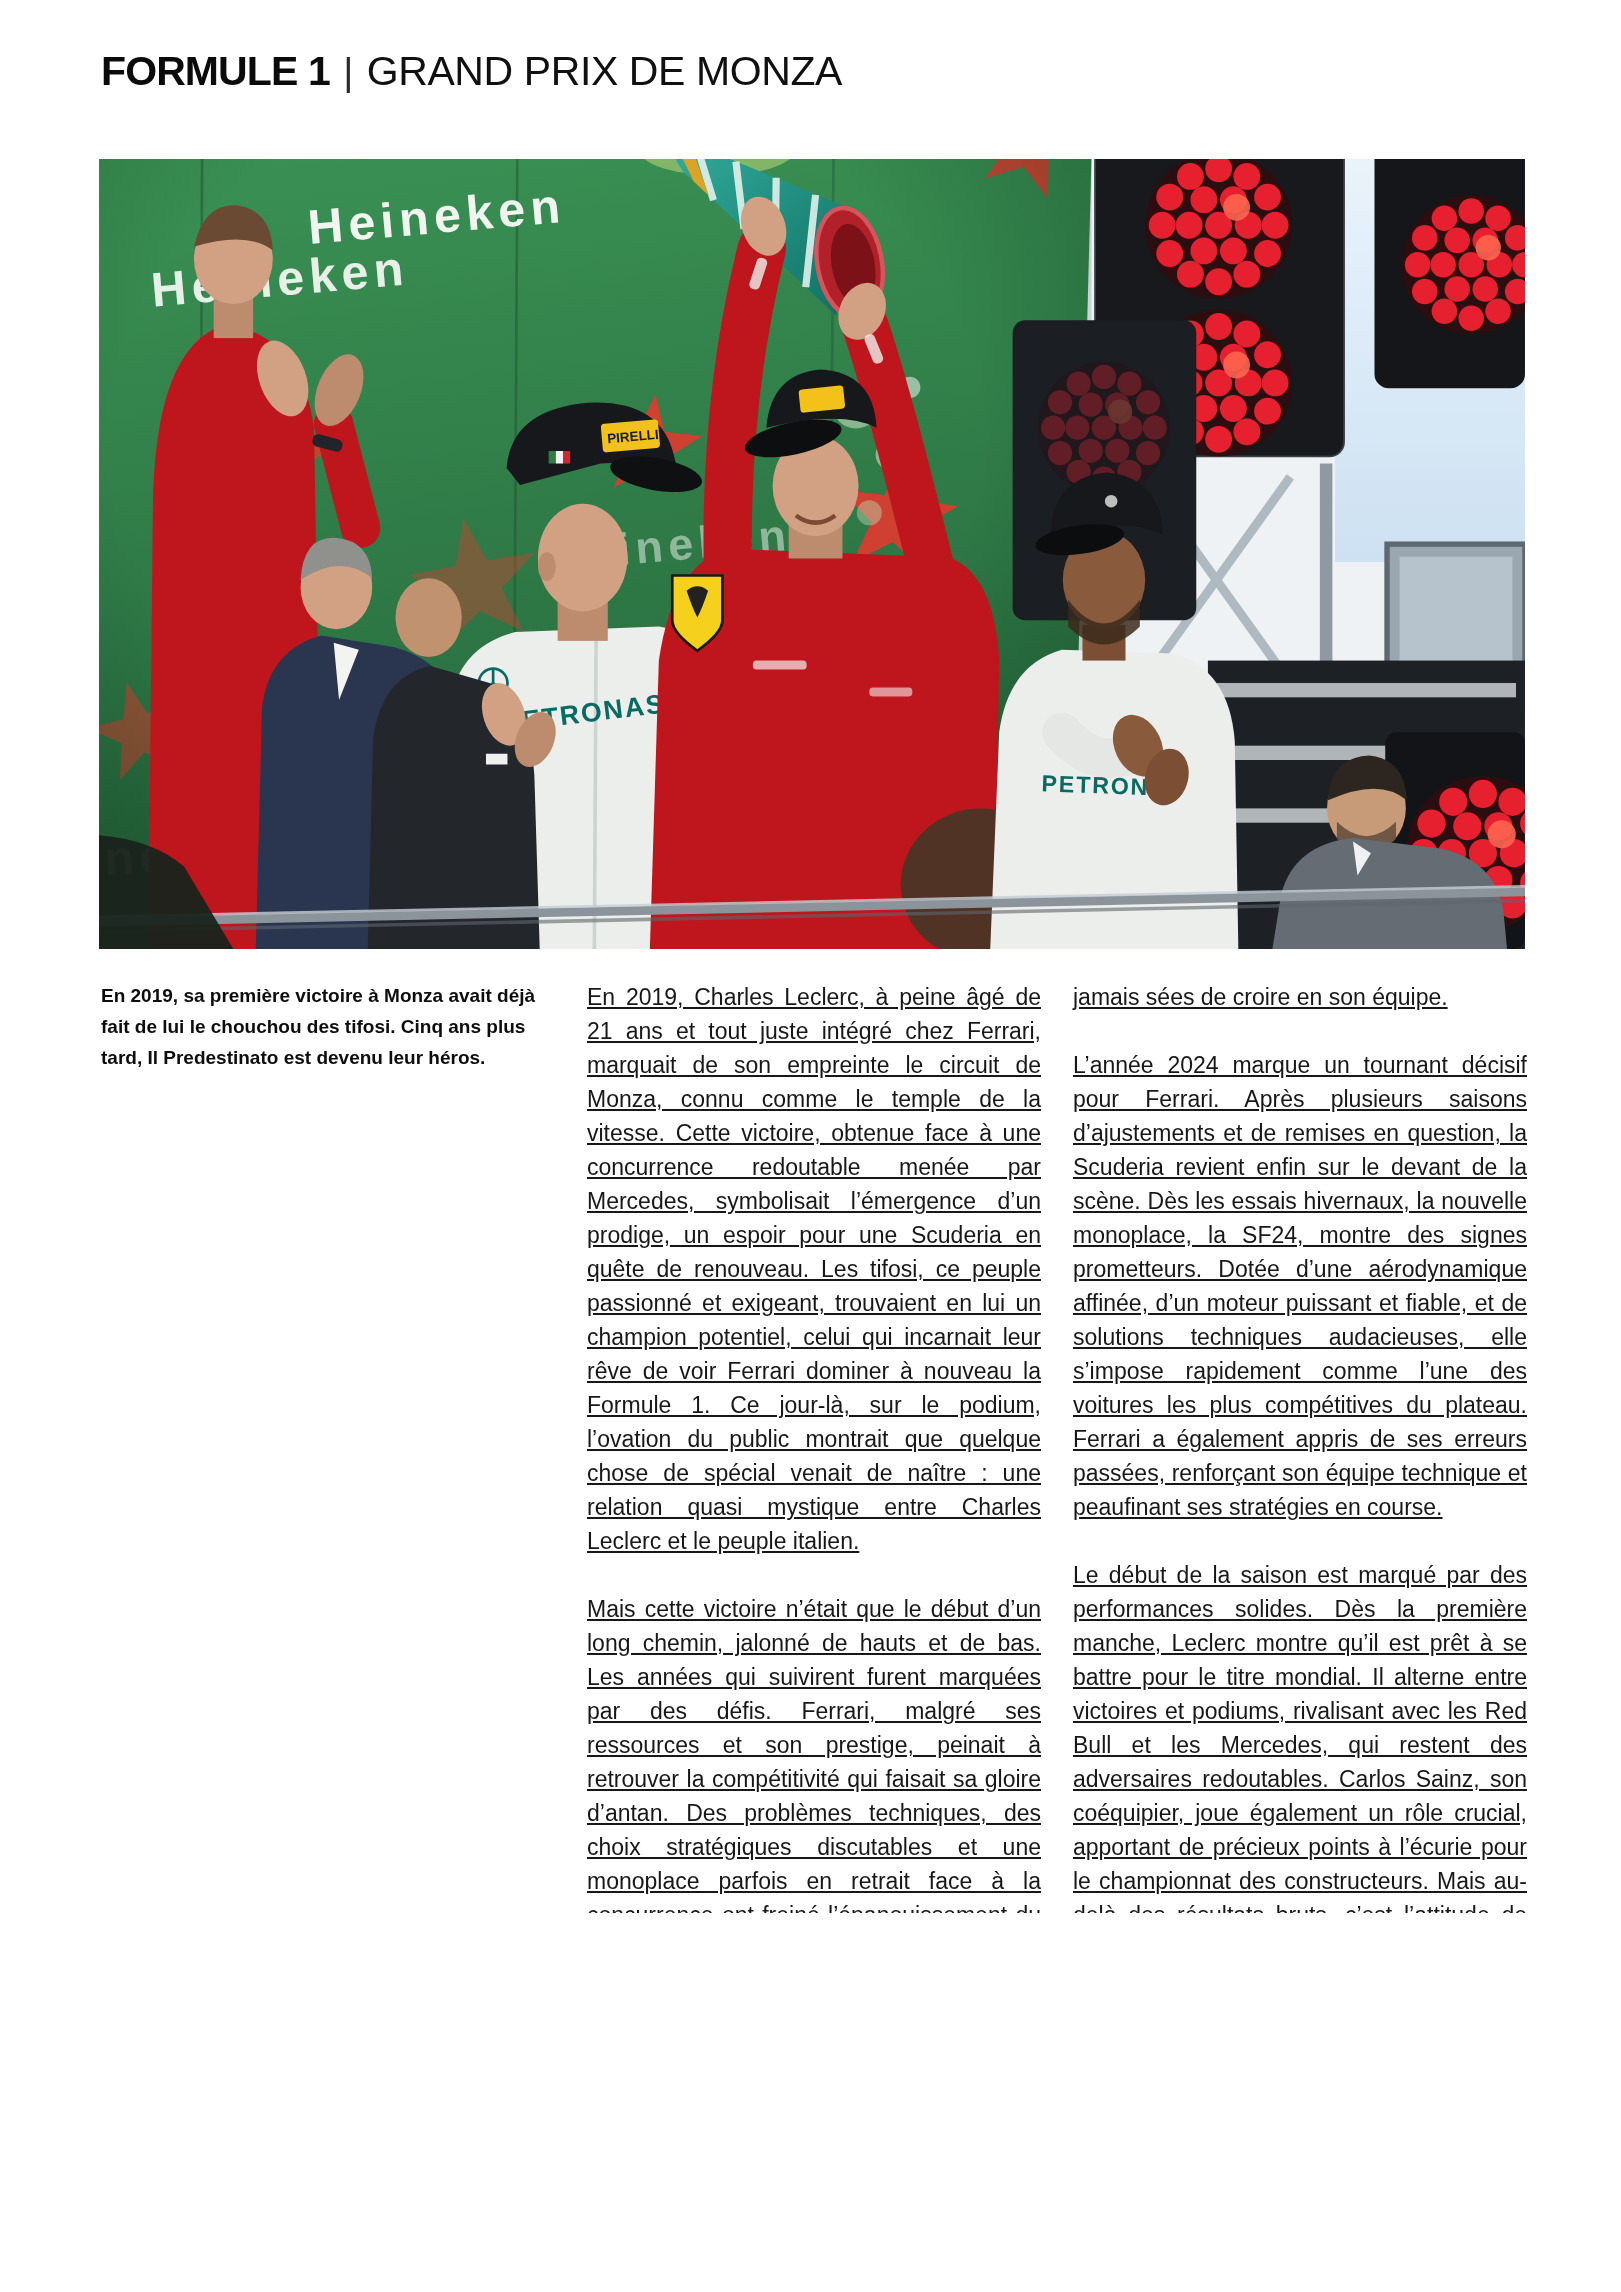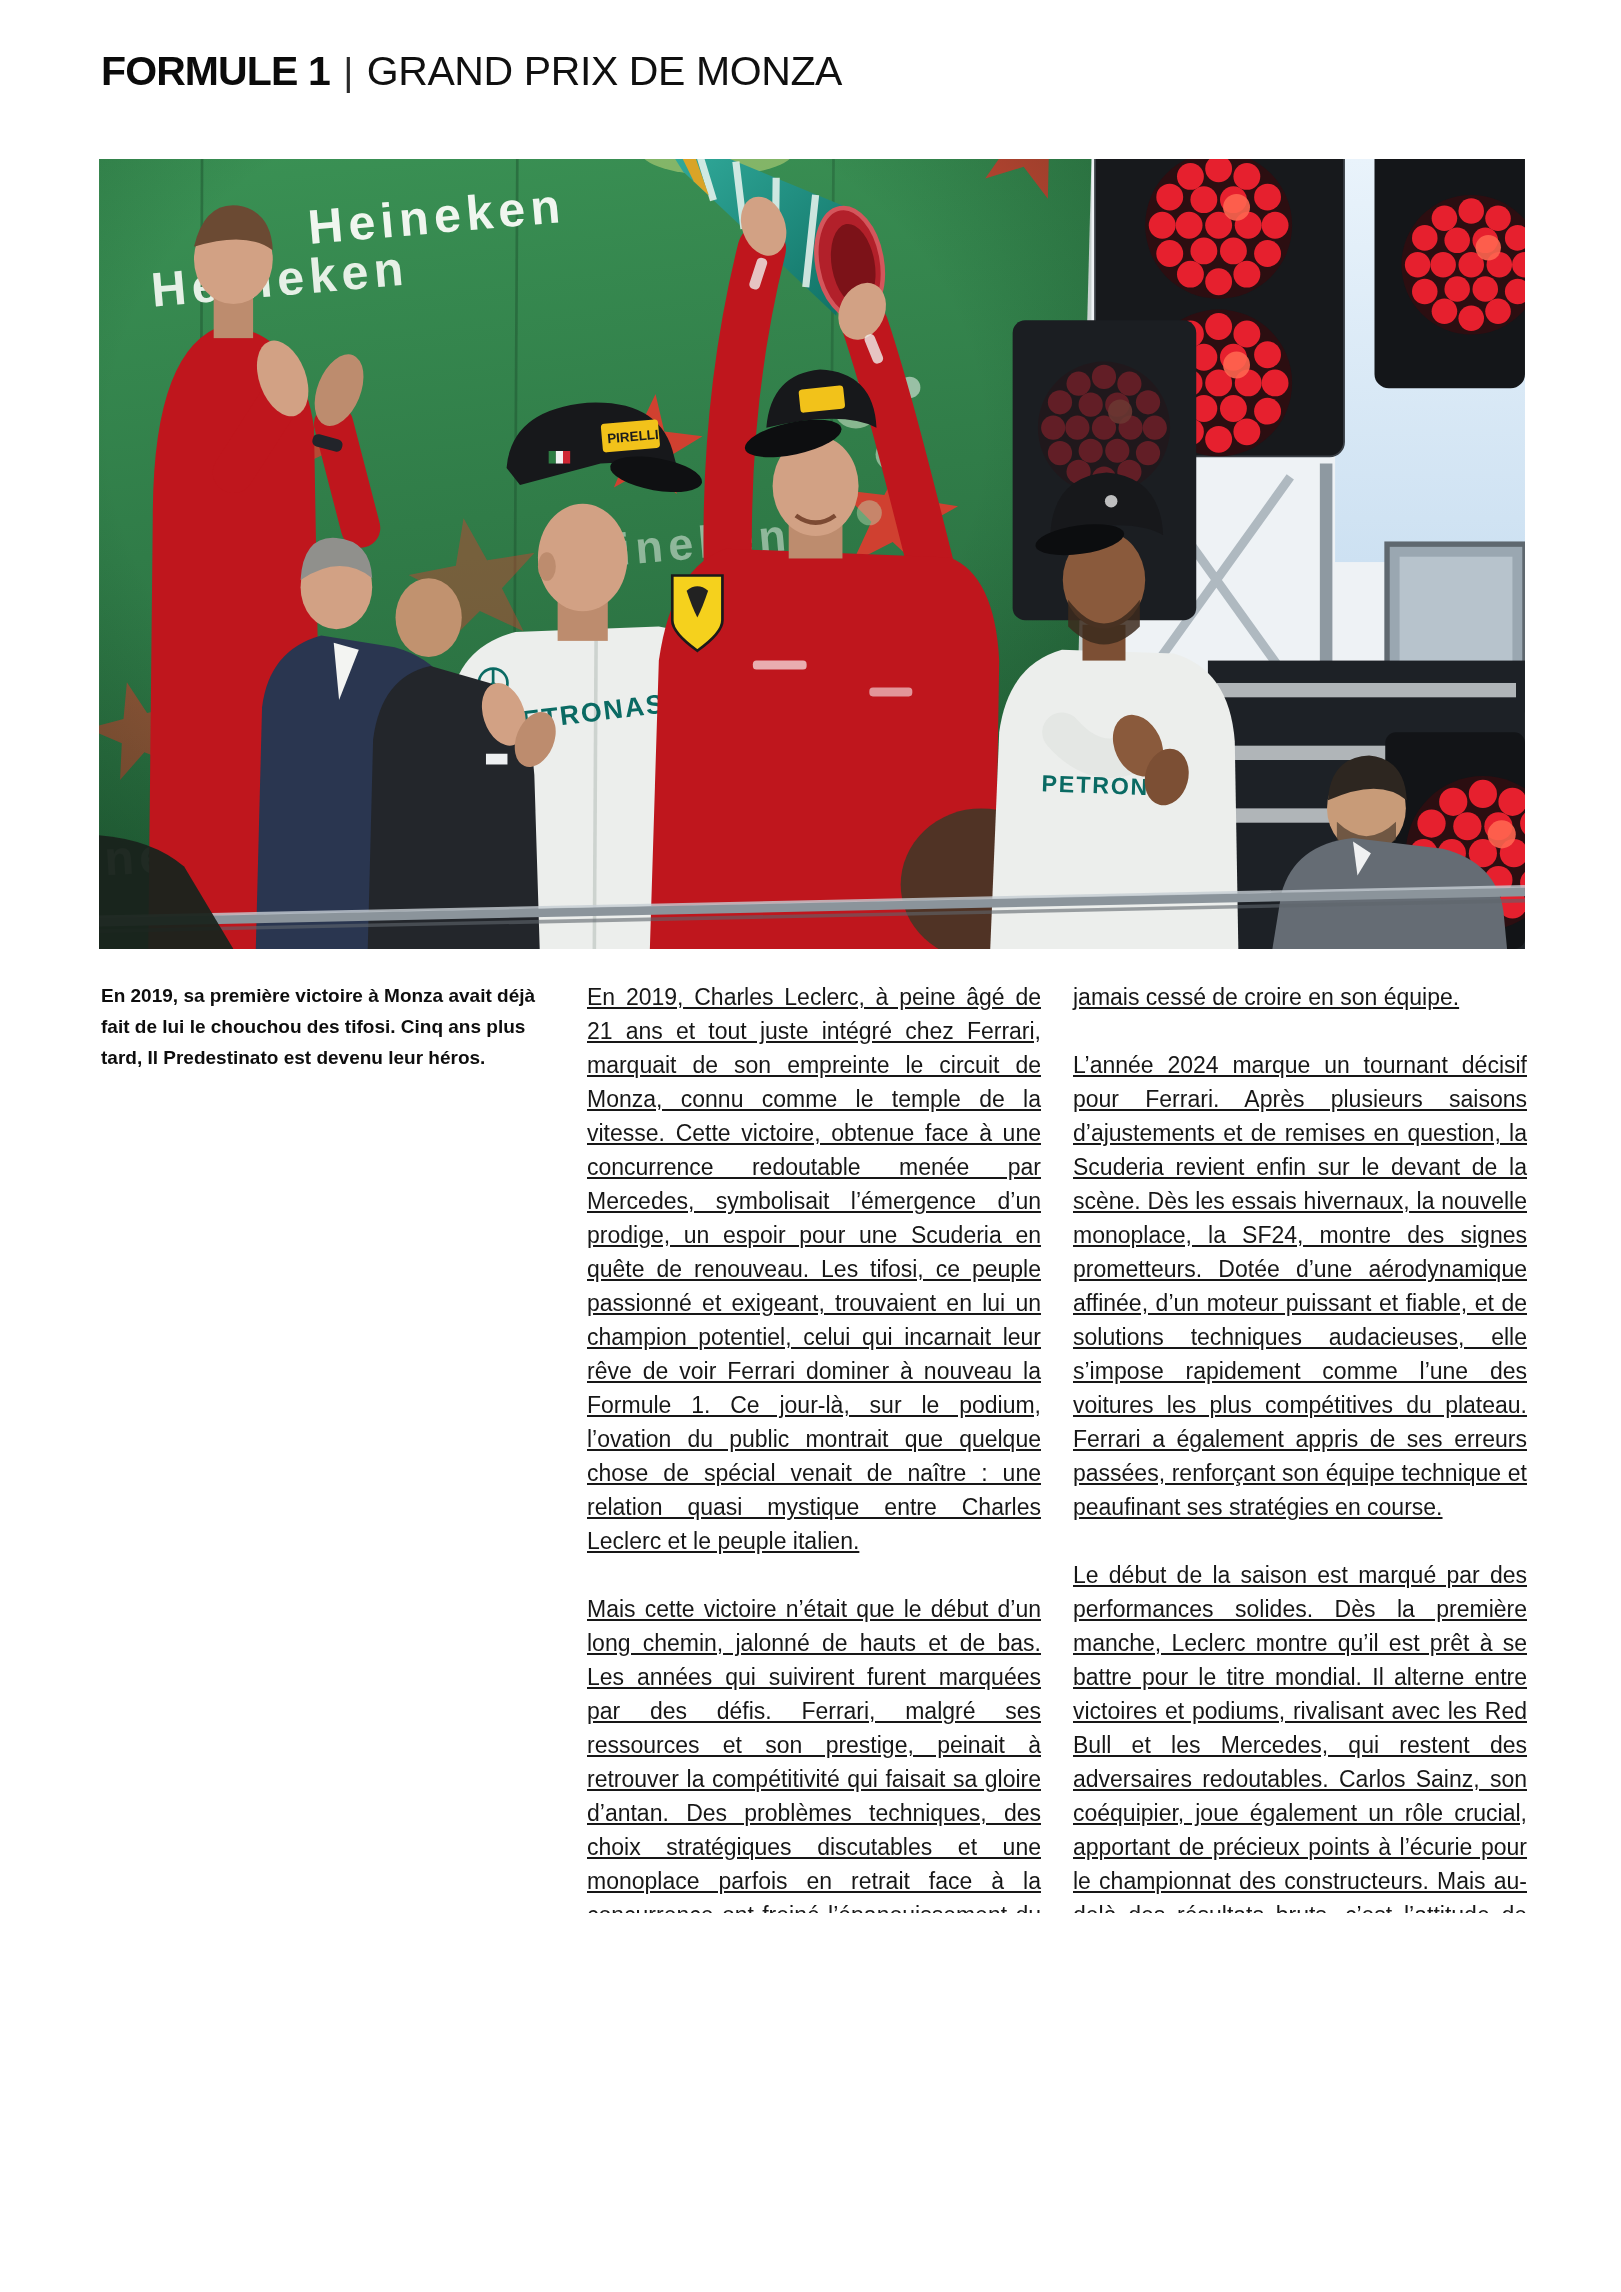--- a/index.html
+++ b/index.html
@@ -260,21 +260,21 @@
   </svg>
 
   <p class="intro">En 2019, sa première victoire à Monza avait déjà fait de lui le chou­chou des tifosi. Cinq ans plus tard, Il Predestinato est devenu leur héros.</p>
 
   <div class="col col-middle">
     <p>En 2019, Charles Leclerc, à peine âgé de 21 ans et tout juste intégré chez Ferrari, marquait de son empreinte le circuit de Monza, connu comme le temple de la vitesse. Cette victoire, obtenue face à une concurrence redoutable menée par Mercedes, symbolisait l’émergence d’un prodige, un espoir pour une Scuderia en quête de renouveau. Les tifosi, ce peuple passionné et exigeant, trouvaient en lui un champion potentiel, celui qui incarnait leur rêve de voir Ferrari dominer à nouveau la Formule 1. Ce jour-là, sur le podium, l’ovation du public montrait que quelque chose de spécial venait de naître : une relation quasi mystique entre Charles Leclerc et le peuple italien.</p>
     <p>Mais cette victoire n’était que le début d’un long chemin, jalonné de hauts et de bas. Les années qui suivirent furent marquées par des défis. Ferrari, mal­gré ses ressources et son prestige, peinait à retrouver la compétitivité qui faisait sa gloire d’antan. Des problèmes techniques, des choix stratégiques dis­cutables et une monoplace parfois en retrait face à la concurrence ont freiné l’épanouissement du duo Leclerc-Fer­rari. Pourtant, à travers ces années de doute, un élément est resté constant : la détermination de Charles Leclerc, qui n’a</p>
   </div>
 
   <div class="col col-right">
-    <p>jamais cessé de croire en son équipe.</p>
+    <p>jamais sées de croire en son équipe.</p>
     <p>L’année 2024 marque un tournant dé­cisif pour Ferrari. Après plusieurs sai­sons d’ajustements et de remises en question, la Scuderia revient enfin sur le devant de la scène. Dès les essais hivernaux, la nouvelle monoplace, la SF24, montre des signes prometteurs. Dotée d’une aérodynamique affinée, d’un moteur puissant et fiable, et de solutions techniques audacieuses, elle s’impose rapidement comme l’une des voitures les plus compétitives du plateau. Ferrari a également appris de ses erreurs pas­sées, renforçant son équipe technique et peaufinant ses stratégies en course.</p>
     <p>Le début de la saison est marqué par des performances solides. Dès la première manche, Leclerc montre qu’il est prêt à se battre pour le titre mondial. Il alterne entre victoires et podiums, rivalisant avec les Red Bull et les Mercedes, qui restent des adversaires redoutables. Carlos Sainz, son coéquipier, joue également un rôle crucial, apportant de précieux points à l’écurie pour le championnat des constructeurs. Mais au-delà des résultats bruts, c’est l’attitude de Ferrari qui frappe les observateurs : l’équipe affiche une cohésion retrouvée, une</p>
   </div>
 
   <footer>
     <span class="page-num">4</span>
     <span class="site">AUTOHEBDO.FR</span>
     <span class="fdate">2 septembre 2024</span>
   </footer>
 

